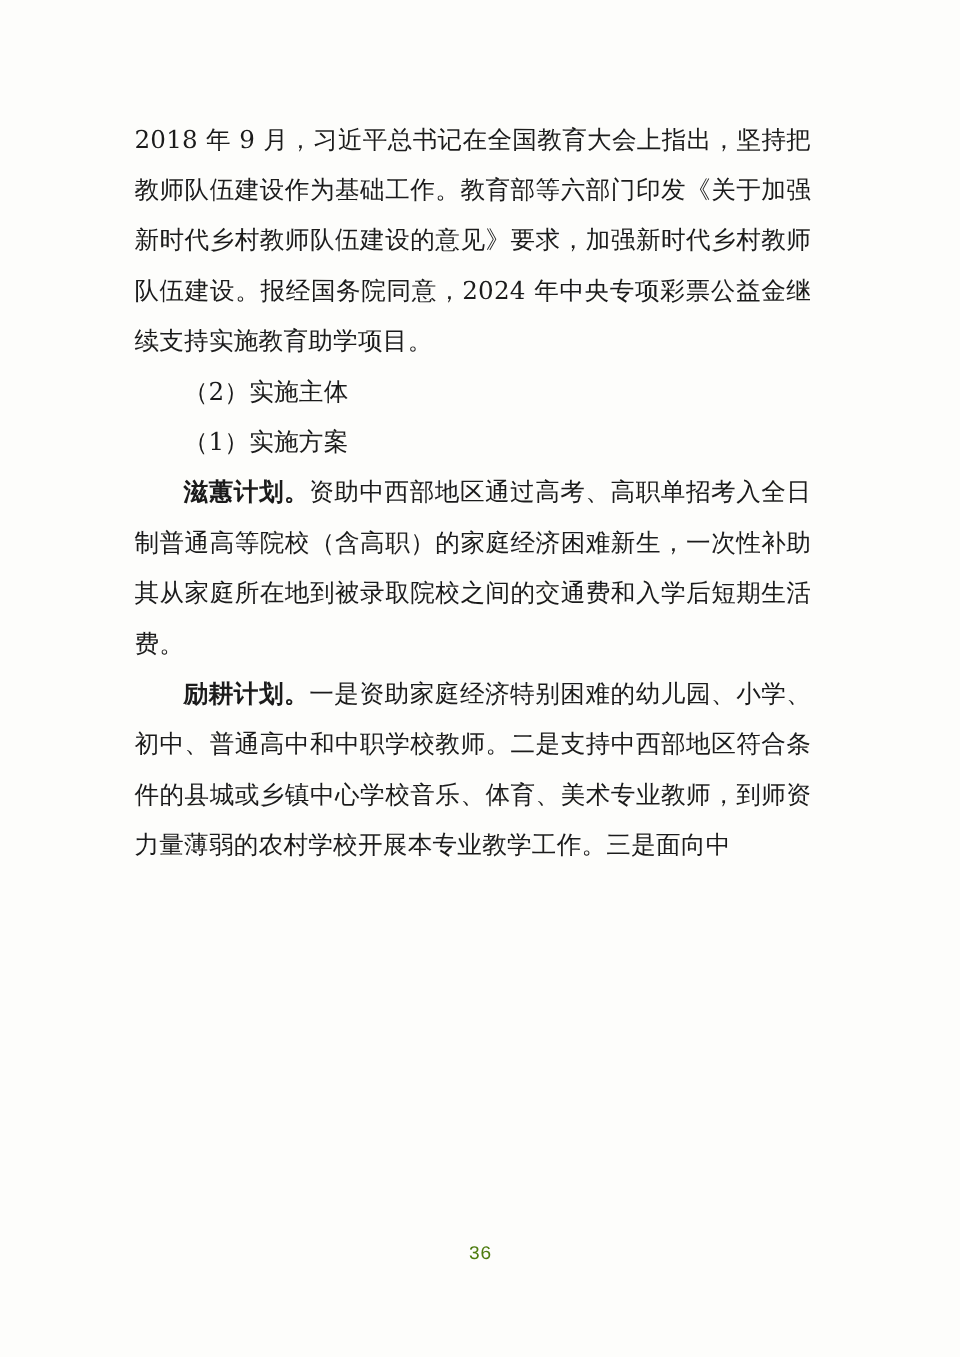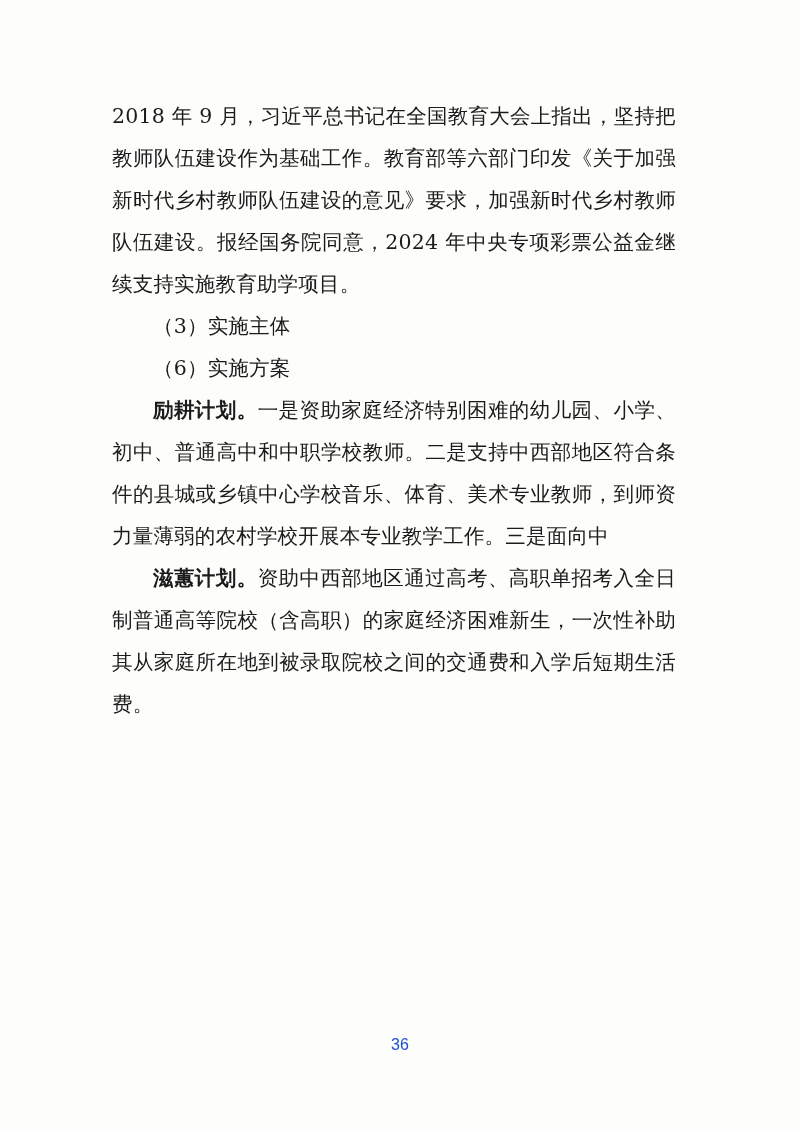--- a/index.html
+++ b/index.html
@@ -44,38 +44,38 @@
   .bold-lead {
     font-weight: bold;
   }
   .page-number {
     position: absolute;
     left: 0;
     right: 0;
     top: 1036px;
     text-align: center;
     font-size: 16px;
-    color: #1d4ed8;
-    font-family: Liberation Sans, sans-serif;
+    color: #4d7c0f;
+    font-family: Liberation Mono, monospace;
   }
 </style>
 </head>
 <body>
 
 <div class="page">
   <div class="page-body">
 
     <p class="para">2018 年 9 月，习近平总书记在全国教育大会上指出，坚持把教师队伍建设作为基础工作。教育部等六部门印发《关于加强新时代乡村教师队伍建设的意见》要求，加强新时代乡村教师队伍建设。报经国务院同意，2024 年中央专项彩票公益金继续支持实施教育助学项目。</p>
 
-    <p class="para indent">（3）实施主体</p>
+    <p class="para indent">（2）实施主体</p>
 
 
-    <p class="para indent">（6）实施方案</p>
+    <p class="para indent">（1）实施方案</p>
 
 
+    <p class="para indent"><span class="bold-lead">滋蕙计划。</span><span>资助中西部地区通过高考、高职单招考入全日制普通高等院校（含高职）的家庭经济困难新生，一次性补助其从家庭所在地到被录取院校之间的交通费和入学后短期生活费。</span></p>
+
     <p class="para indent"><span class="bold-lead">励耕计划。</span><span>一是资助家庭经济特别困难的幼儿园、小学、初中、普通高中和中职学校教师。二是支持中西部地区符合条件的县城或乡镇中心学校音乐、体育、美术专业教师，到师资力量薄弱的农村学校开展本专业教学工作。三是面向中</span></p>
-
-    <p class="para indent"><span class="bold-lead">滋蕙计划。</span><span>资助中西部地区通过高考、高职单招考入全日制普通高等院校（含高职）的家庭经济困难新生，一次性补助其从家庭所在地到被录取院校之间的交通费和入学后短期生活费。</span></p>
 
   </div>
 
   <div class="page-number">36</div>
 </div>
 
 </body></html>

